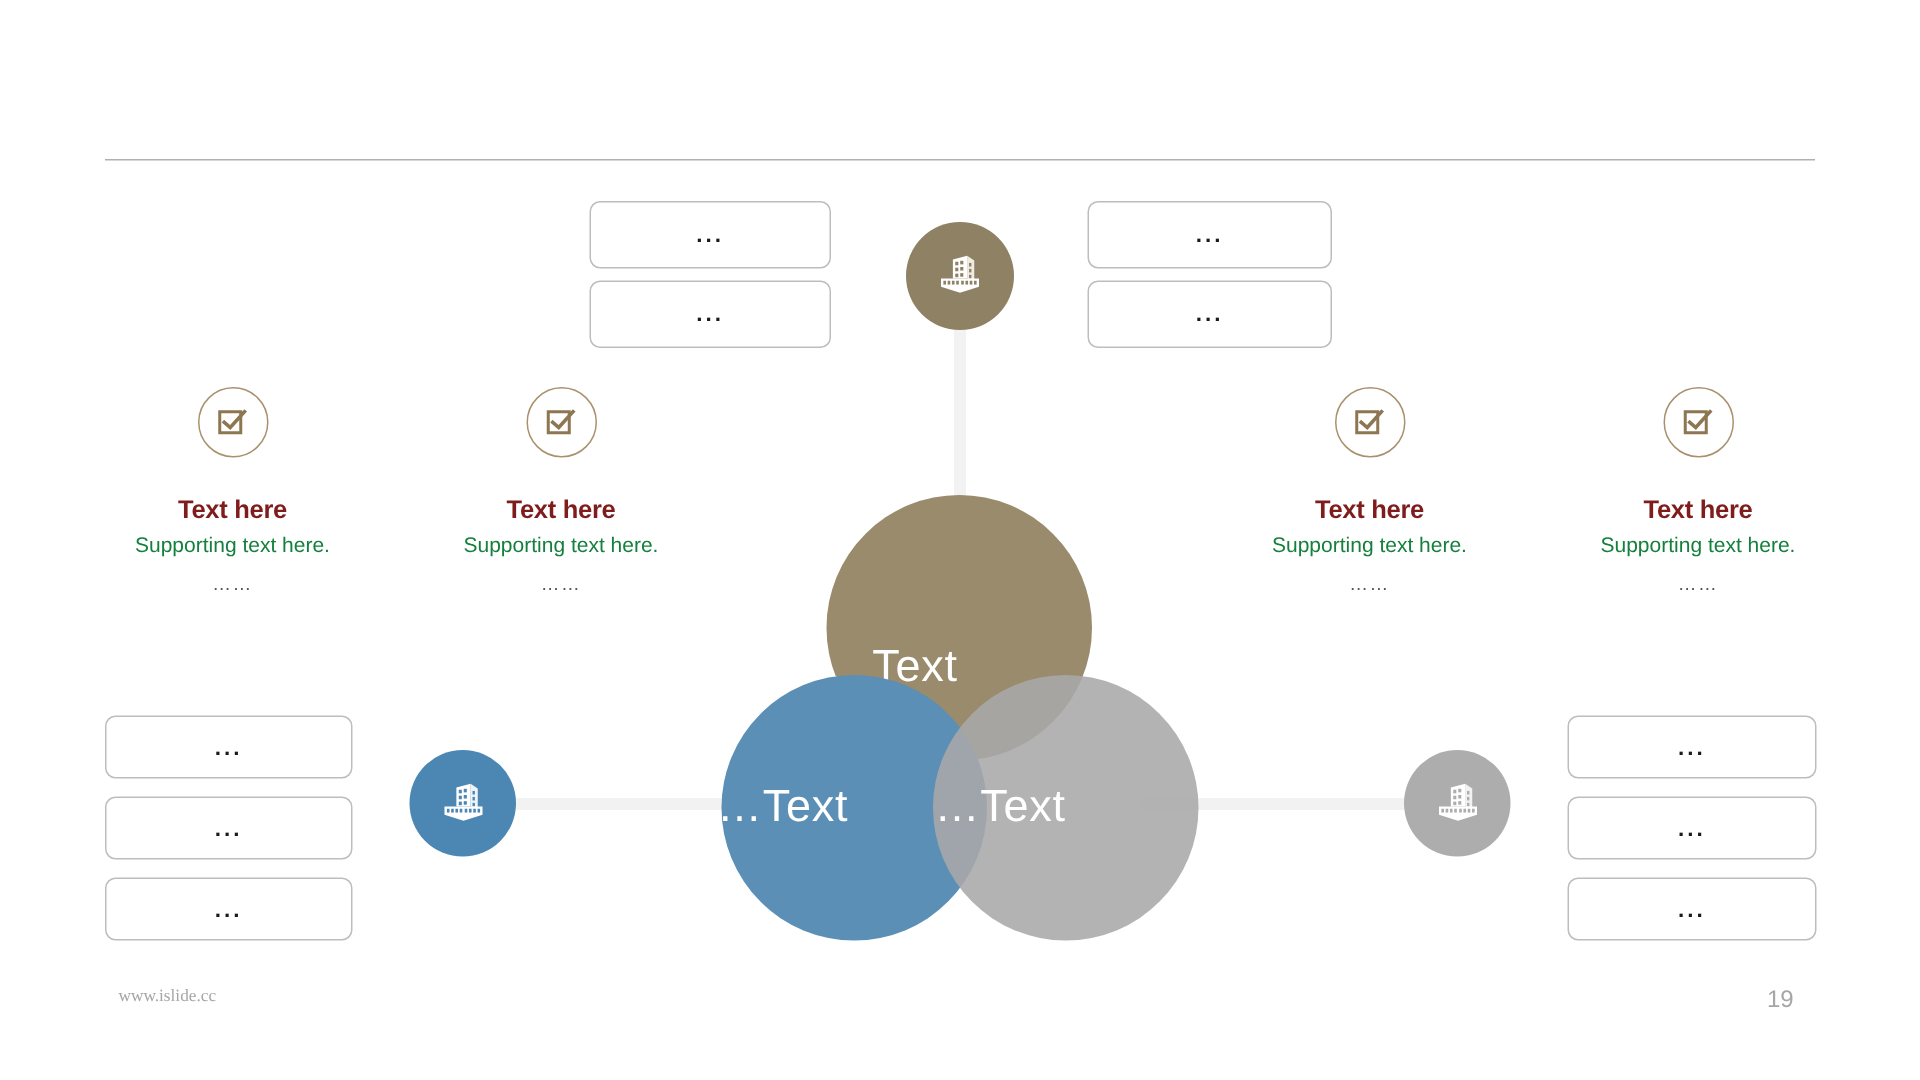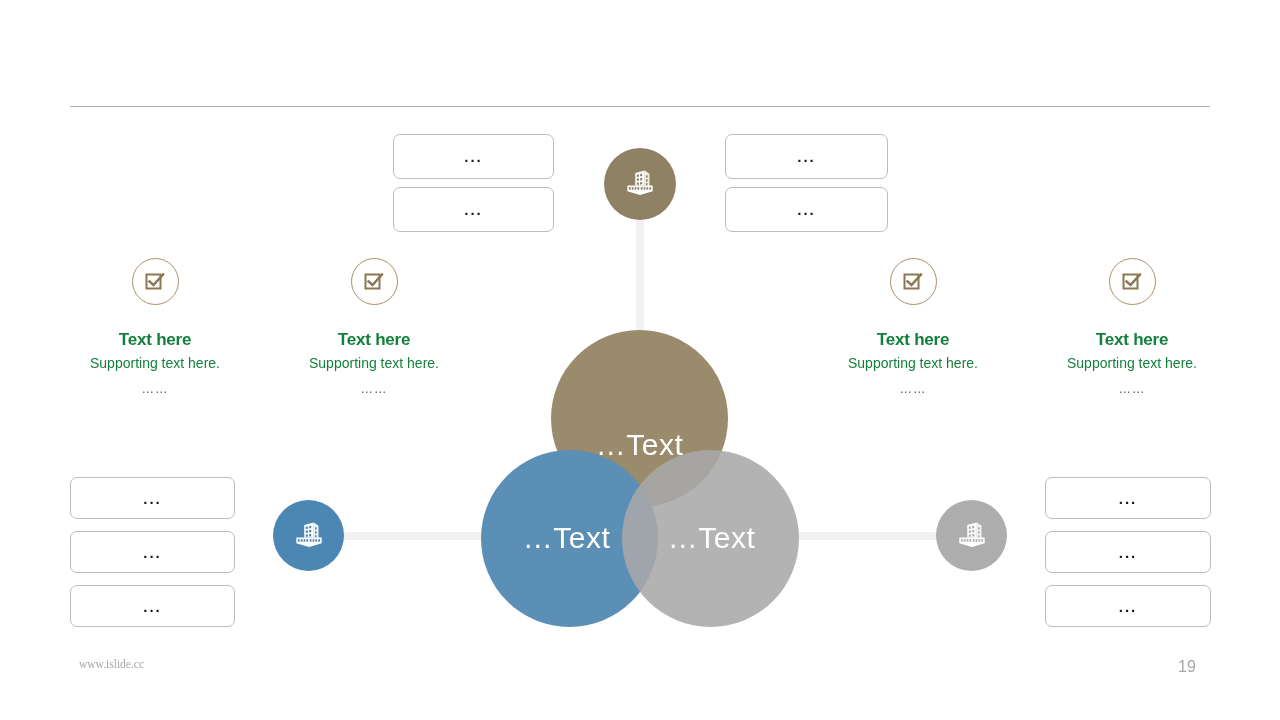--- a/index.html
+++ b/index.html
@@ -52,21 +52,21 @@
     width: 215px;
     height: 8px;
   }
 
   
   .venn-circle {
     position: absolute;
     border-radius: 50%;
     display: flex;
     align-items: center;
-    justify-content: center;
+    justify-content: flex-start;
     color: #ffffff;
     font-size: 30px;
     letter-spacing: 0.5px;
   }
   .venn-top {
     left: 551px;
     top: 330px;
     width: 177px;
     height: 177px;
     background: #998b6b;
@@ -166,21 +166,21 @@
     border-radius: 50%;
     margin: 0 auto;
     display: flex;
     align-items: center;
     justify-content: center;
   }
   .feature-title {
     margin-top: 25px;
     font-size: 17px;
     font-weight: 700;
-    color: #15803d;
+    color: #7f1d1d;
     letter-spacing: -0.2px;
   }
   .feature-sub {
     margin-top: 5px;
     font-size: 14px;
     color: #15803d;
   }
   .feature-dots {
     margin-top: 11px;
     font-size: 12.5px;

